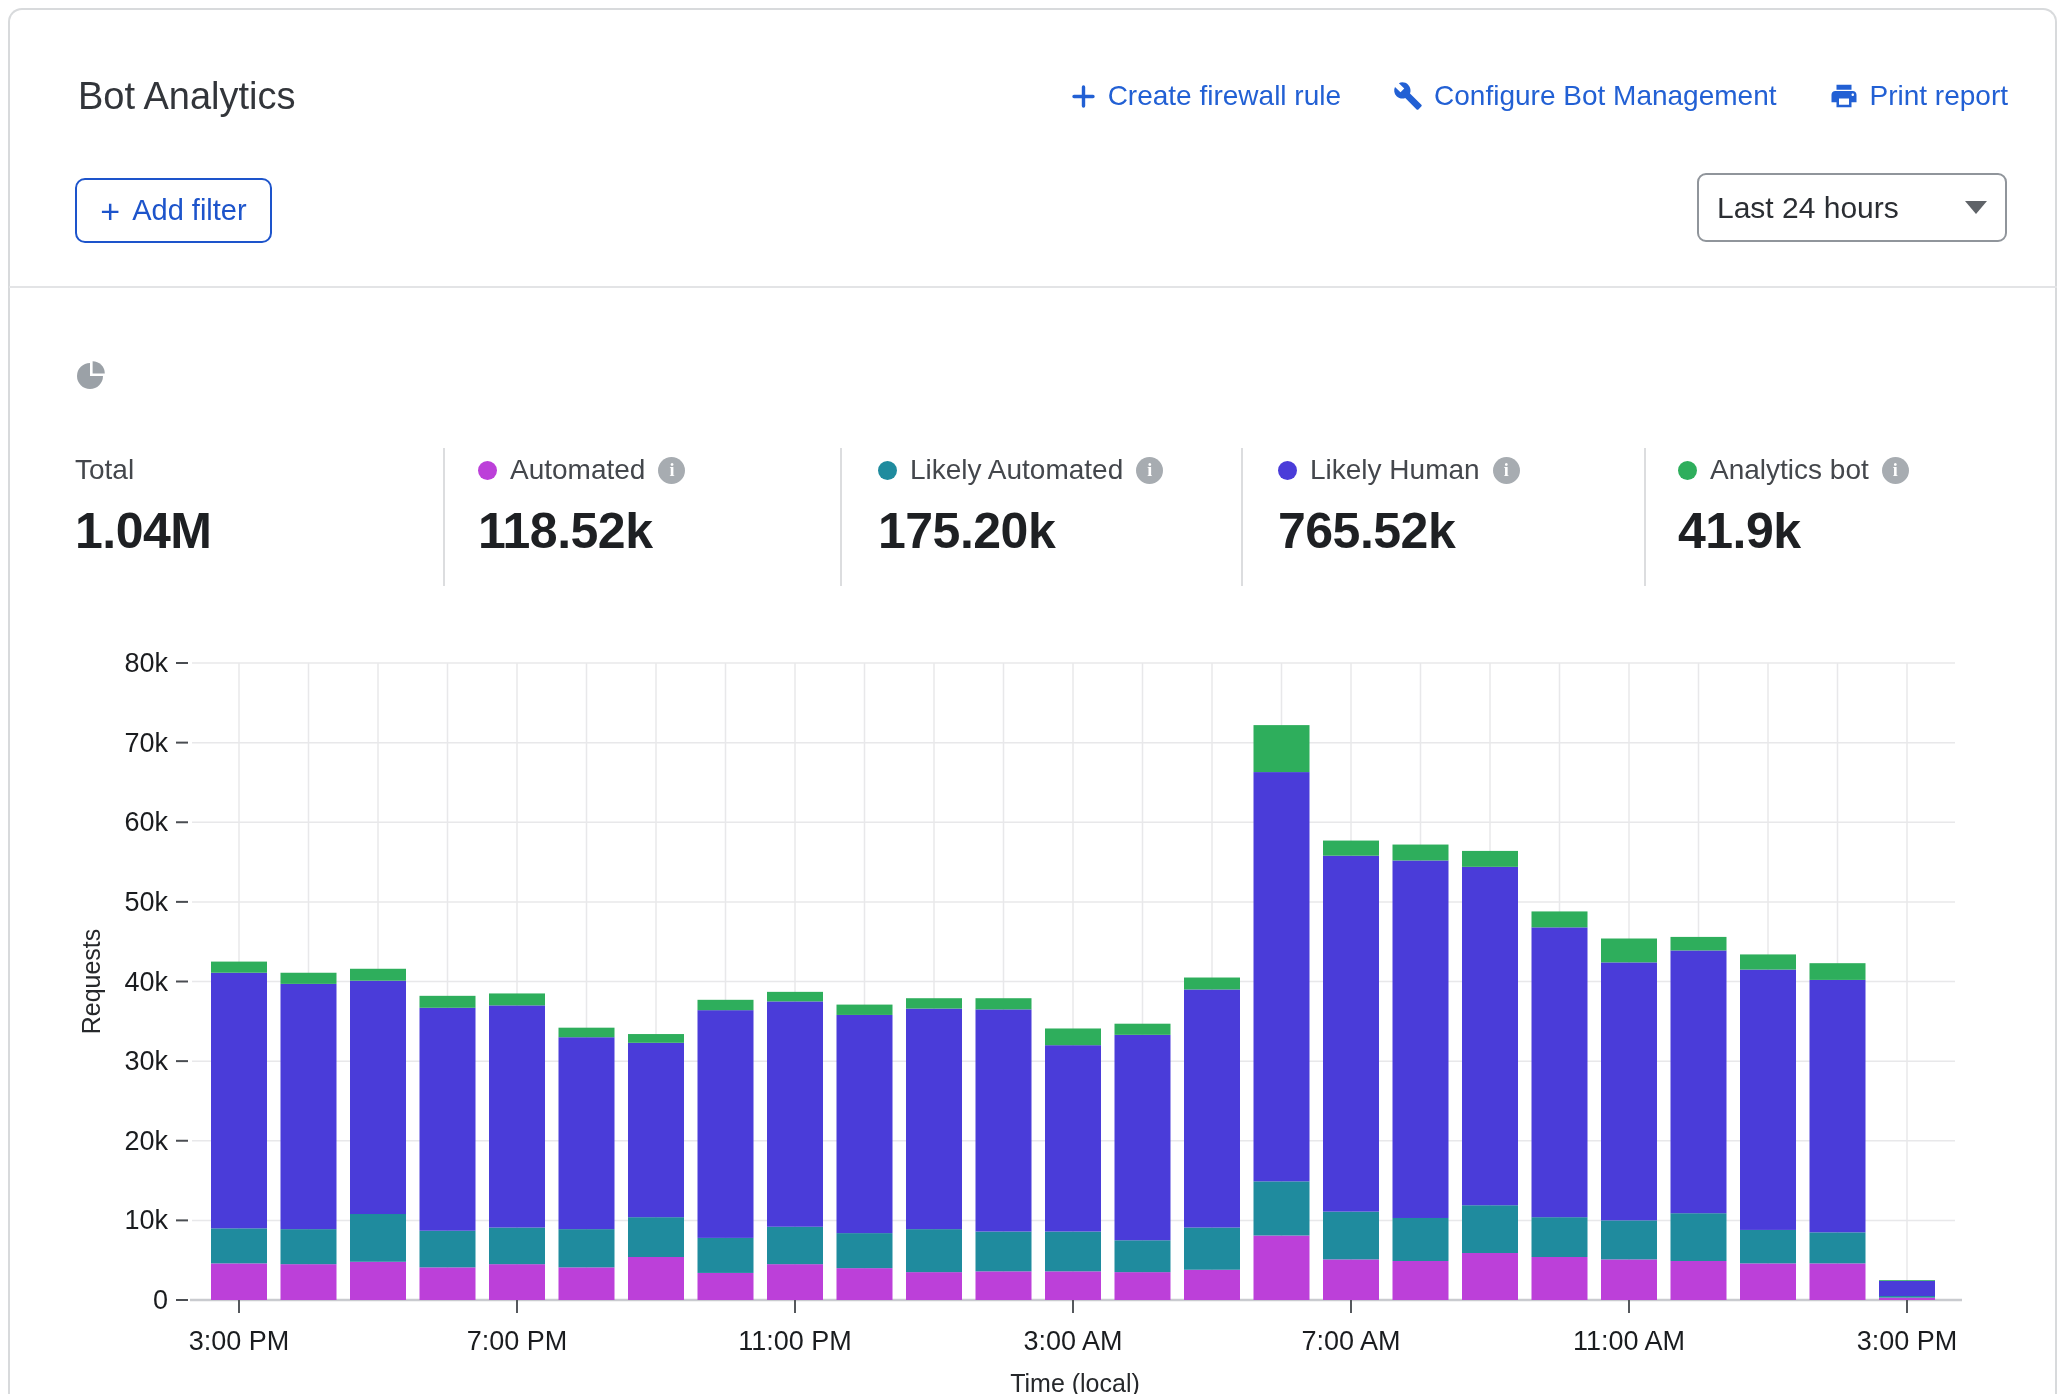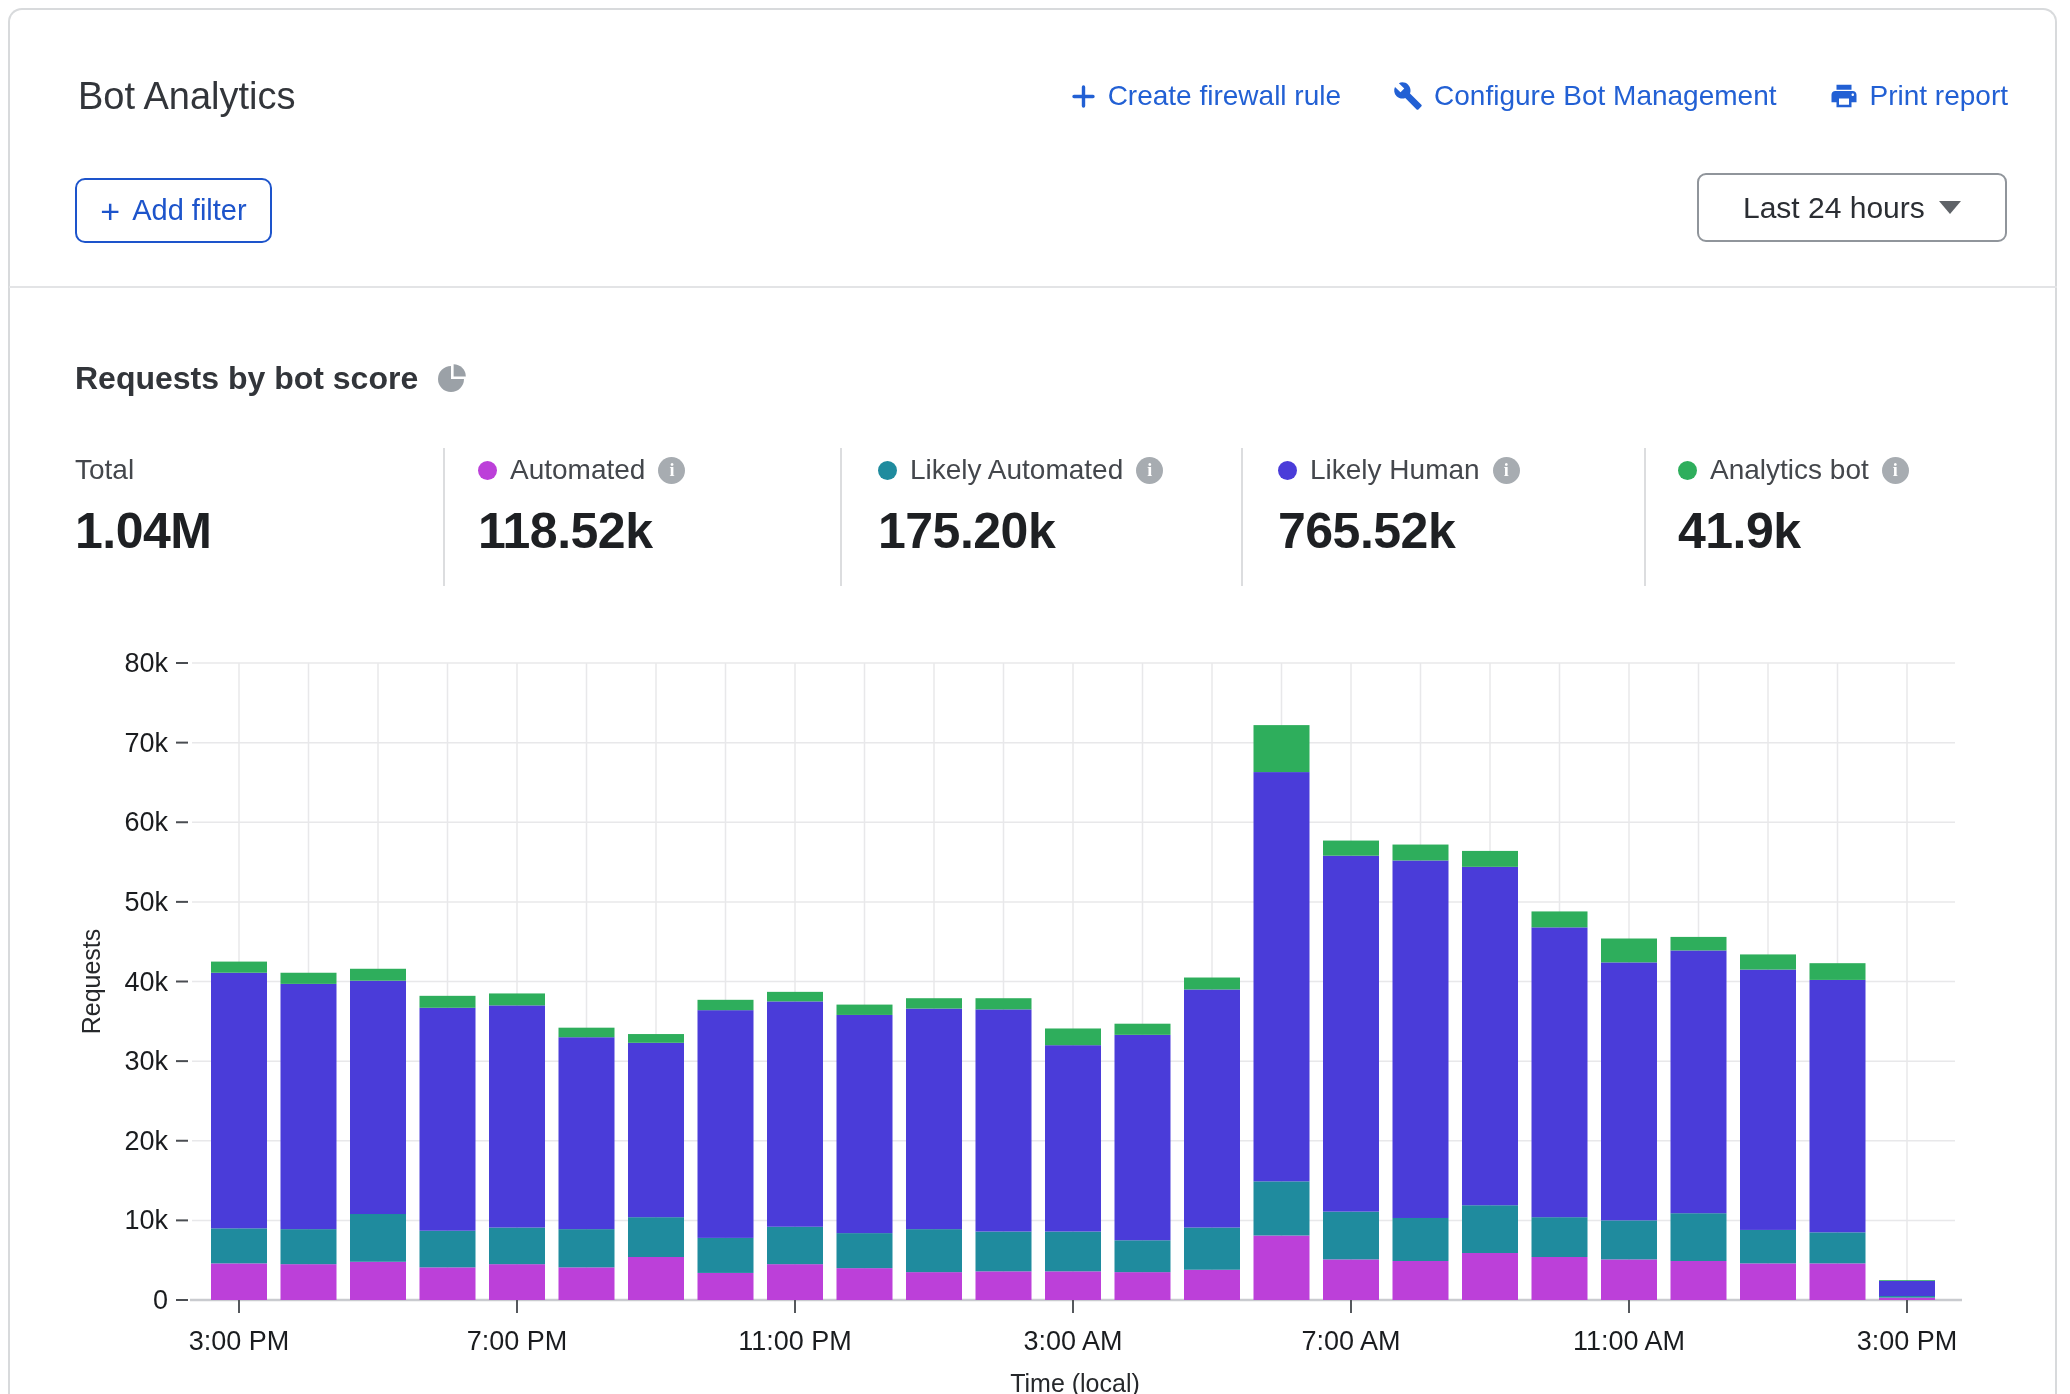--- a/index.html
+++ b/index.html
@@ -17,21 +17,21 @@
   .action-link svg { display:block; }
 
   .add-filter-btn { position:absolute; left:75px; top:178px; width:197px; height:65px;
           border:2.5px solid #1d54cb; border-radius:10px; background:#fff; color:#1d54cb;
           font-size:29px; font-family:"Liberation Sans",sans-serif;
           display:flex; align-items:center; justify-content:center; gap:12px; cursor:pointer; }
   .add-filter-btn .plus { font-size:34px; line-height:30px; font-weight:400; }
 
   .time-select { position:absolute; left:1697px; top:173px; width:310px; height:69px;
           border:2px solid #90959b; border-radius:9px; background:#fff;
-          display:flex; align-items:center; padding:0 44px; cursor:pointer; }
+          display:flex; align-items:center; padding:0 18px; cursor:pointer; }
   .time-select-value { font-size:30px; color:#2b2e33; flex:1; }
   .chevron-down { width:0; height:0; border-left:11px solid transparent; border-right:11px solid transparent;
           border-top:13px solid #5f6368; }
 
   .header-divider { position:absolute; left:9px; top:286px; width:2048px; height:2px; background:#e3e4e6; }
 
   .section-title-row { position:absolute; left:75px; top:360px; display:flex; align-items:center; gap:18px; }
   .section-title { font-size:32px; font-weight:700; color:#32353a; }
 
   .stat { position:absolute; top:452px; }
@@ -84,21 +84,20 @@
 </button>
 
 <div class="time-select">
   <span class="time-select-value">Last 24 hours</span>
   <span class="chevron-down"></span>
 </div>
 
 <div class="header-divider"></div>
 
 <div class="section-title-row">
-  <span class="section-title">Requests by bot score</span>
   <svg width="31" height="31" viewBox="0 0 31 31">
     <path d="M15 16 L15 3 A13 13 0 1 0 28 16 Z" fill="#9ba1a7"></path>
     <path d="M17.6 13.4 L17.6 1.2 A12.4 12.4 0 0 1 29.8 13.4 Z" fill="#9ba1a7"></path>
   </svg>
 </div>
 
 <div class="stat" style="left:75px">
   <div class="stat-head">
 
     <span class="stat-label">Total</span>

